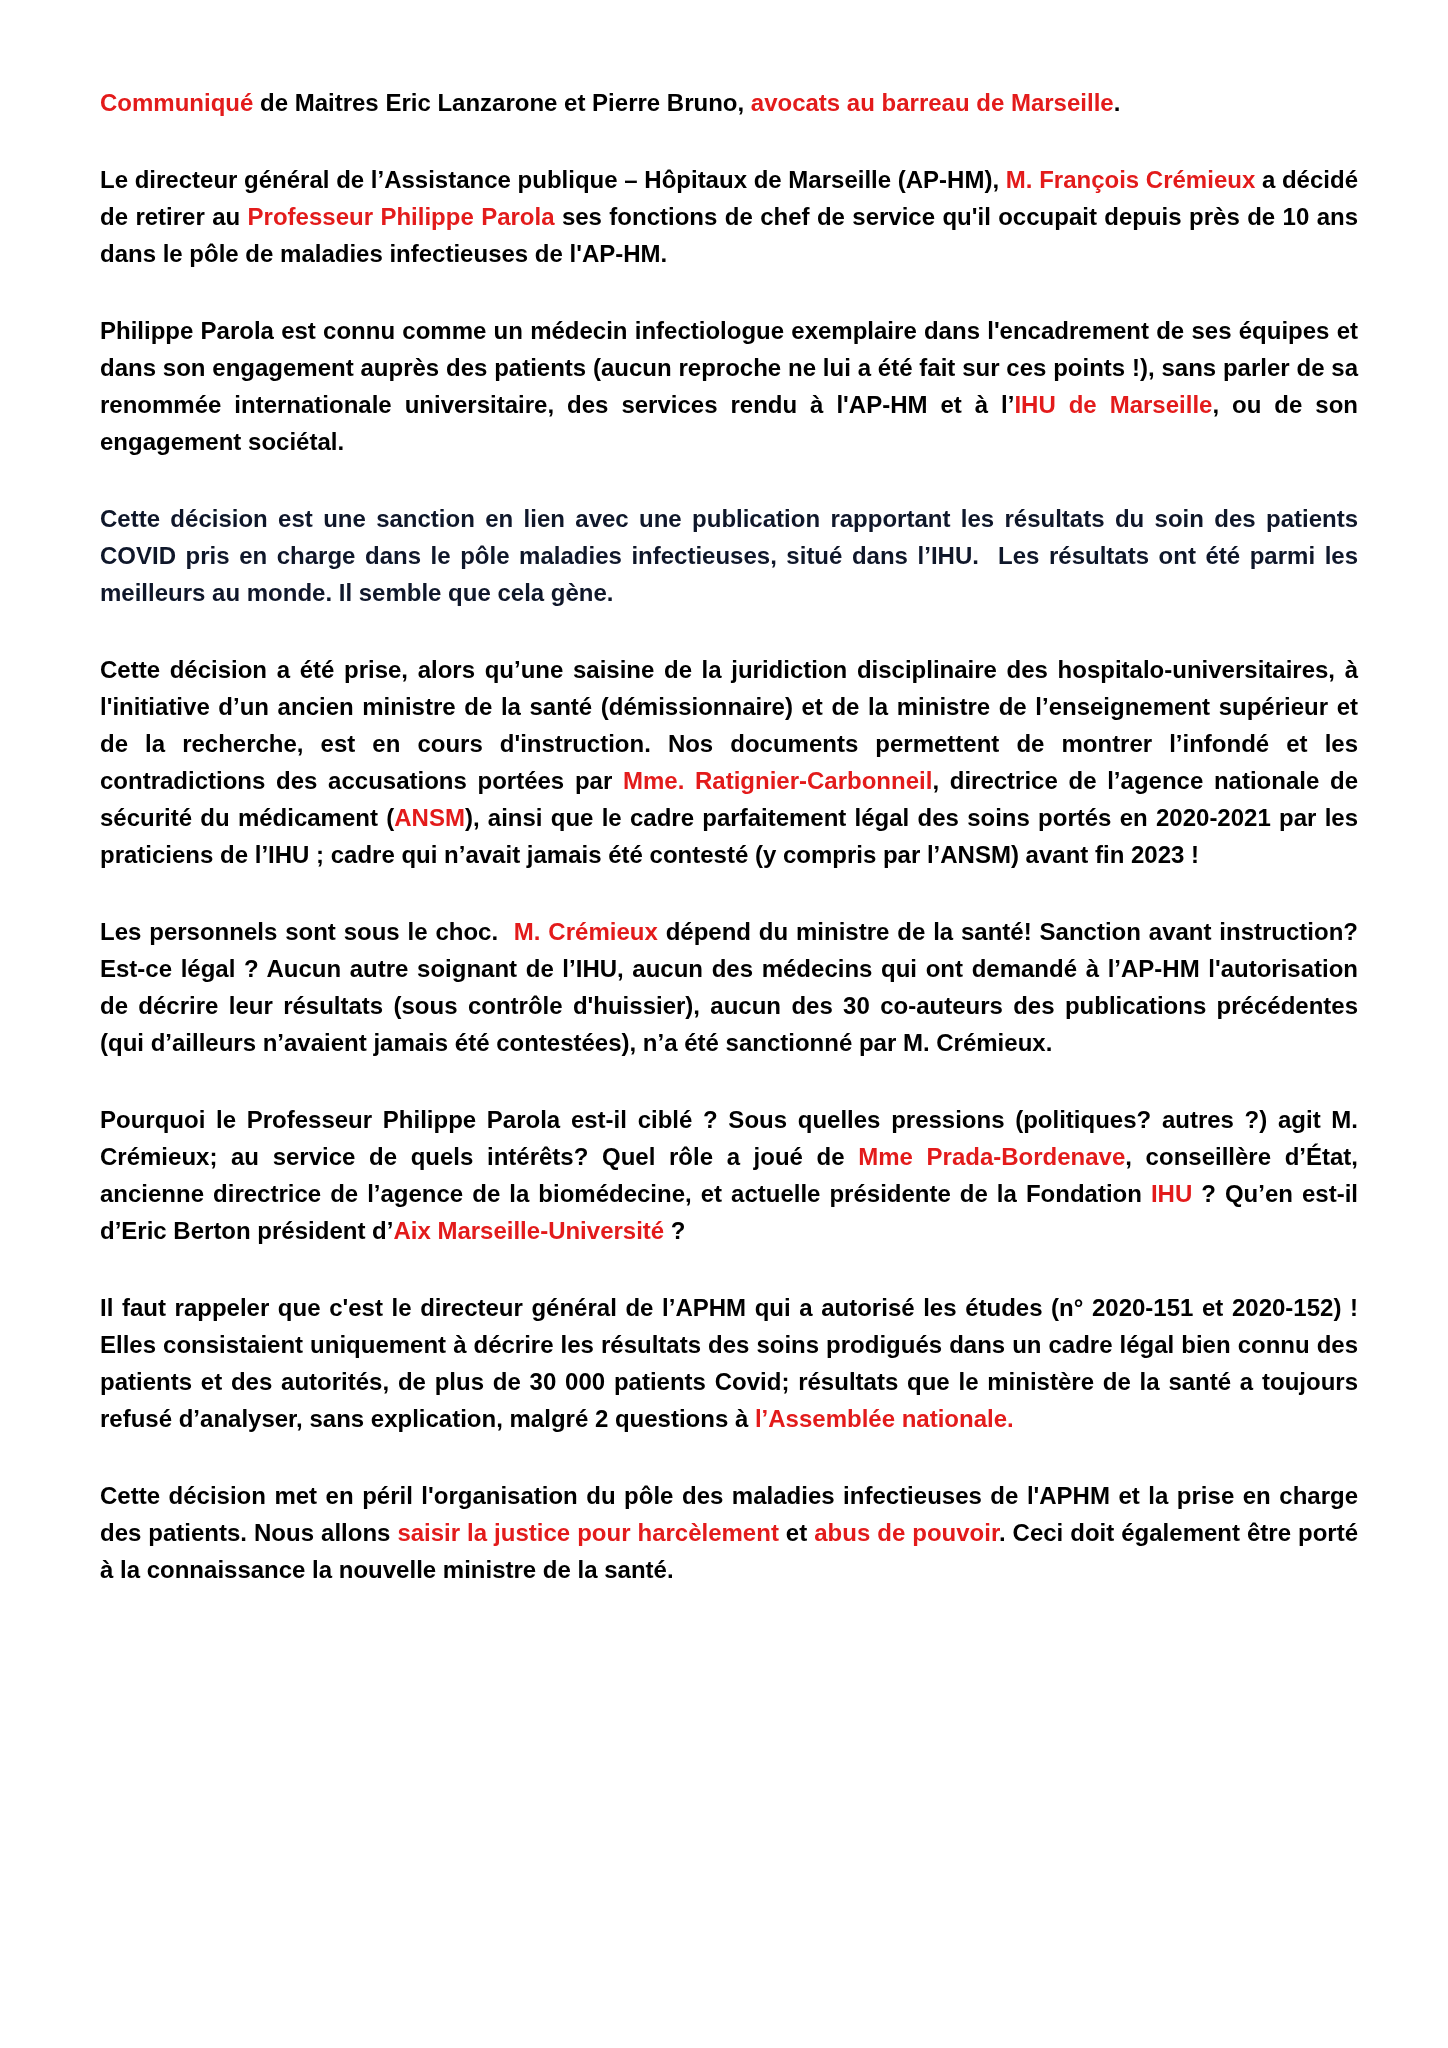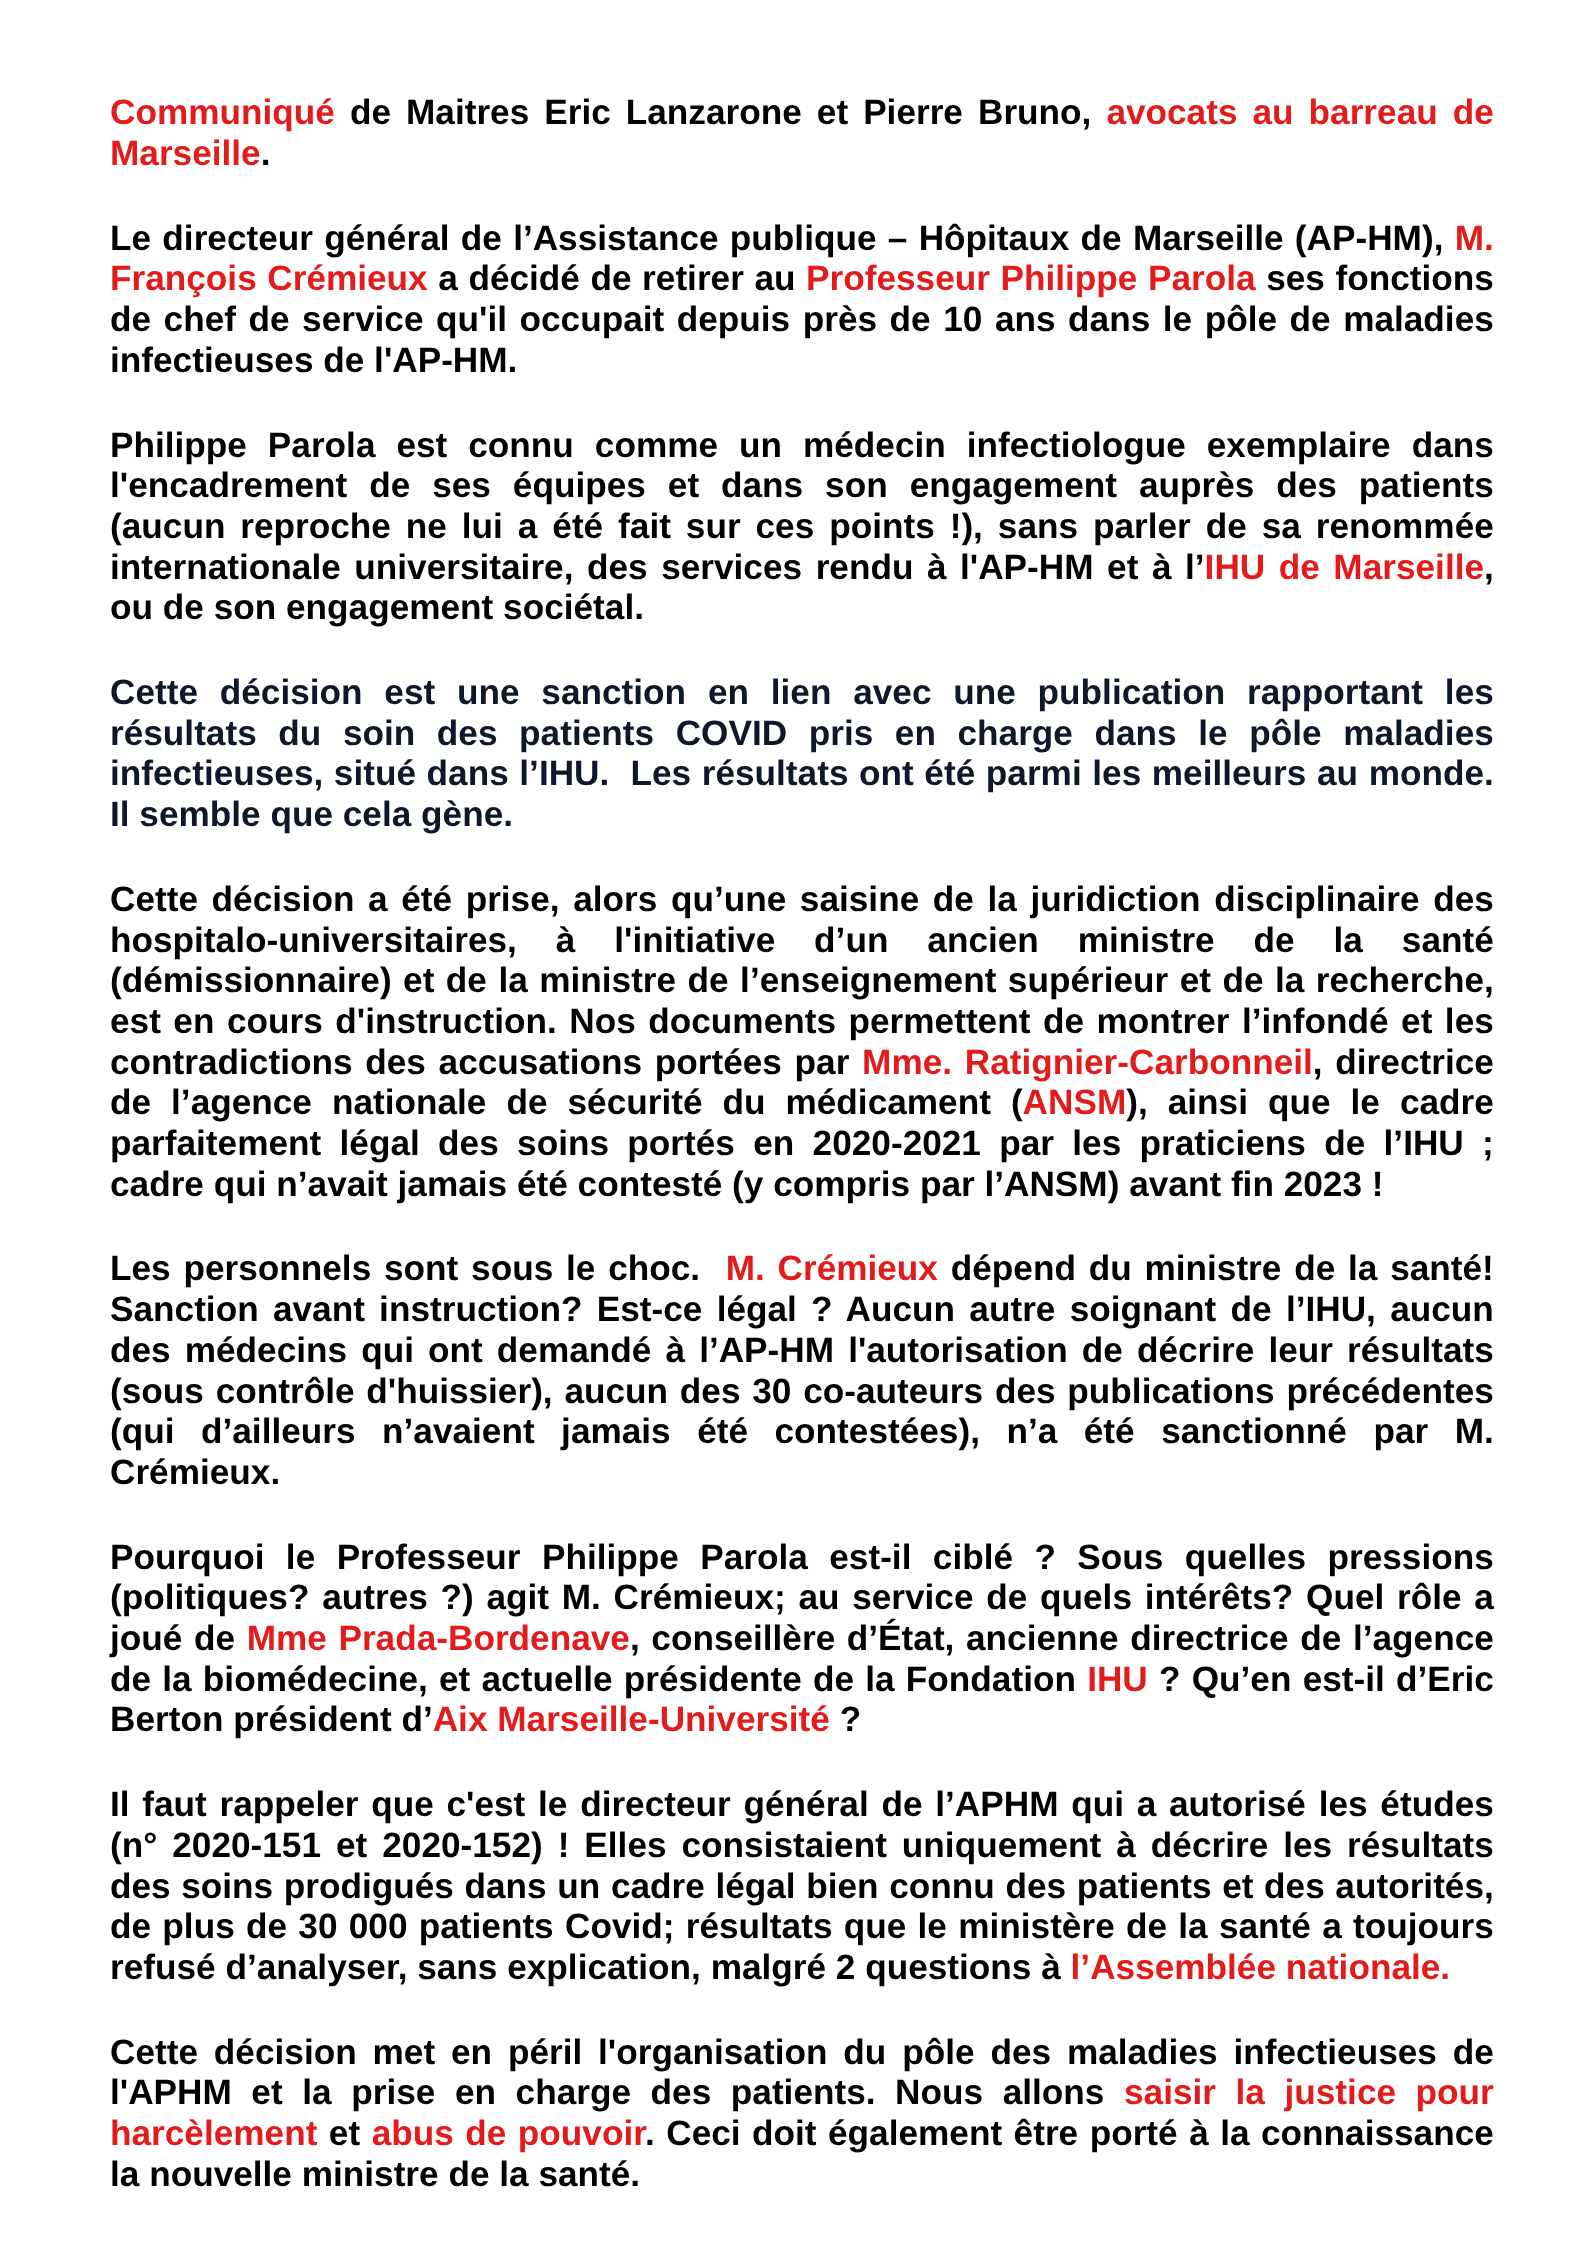--- a/index.html
+++ b/index.html
@@ -18,21 +18,21 @@
     width: 1448px;
     height: 2048px;
     background: #ffffff;
     padding: 84px 90px 0 100px;
     overflow: hidden;
   }
   .doc p {
     margin: 0 0 40px 0;
     font-family: "Liberation Sans", sans-serif;
     font-weight: bold;
-    font-size: 32px;
+    font-size: 24px;
     line-height: 37px;
     text-align: justify;
     color: #000000;
   }
 </style>
 </head>
 <body>
 
 <div class="page">
   <div class="doc" style="background: rgb(255, 255, 255);">

